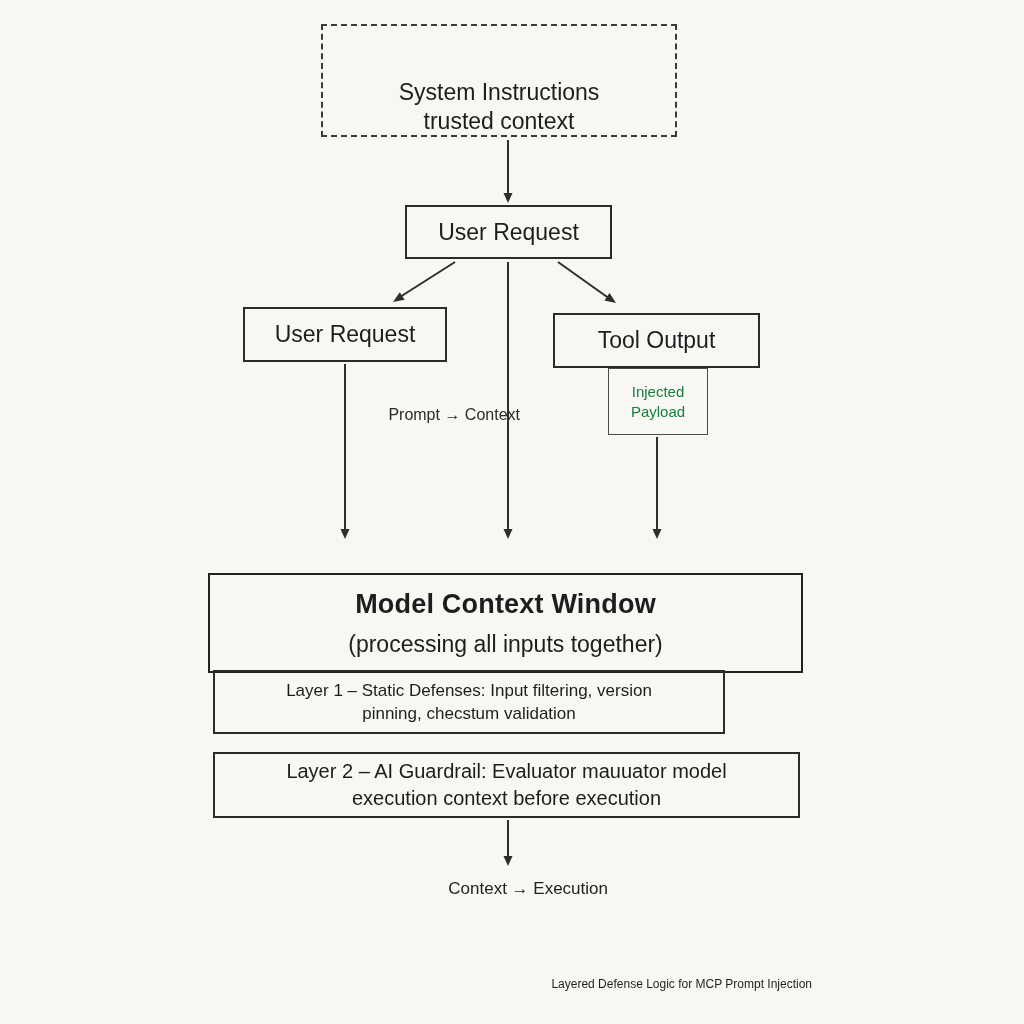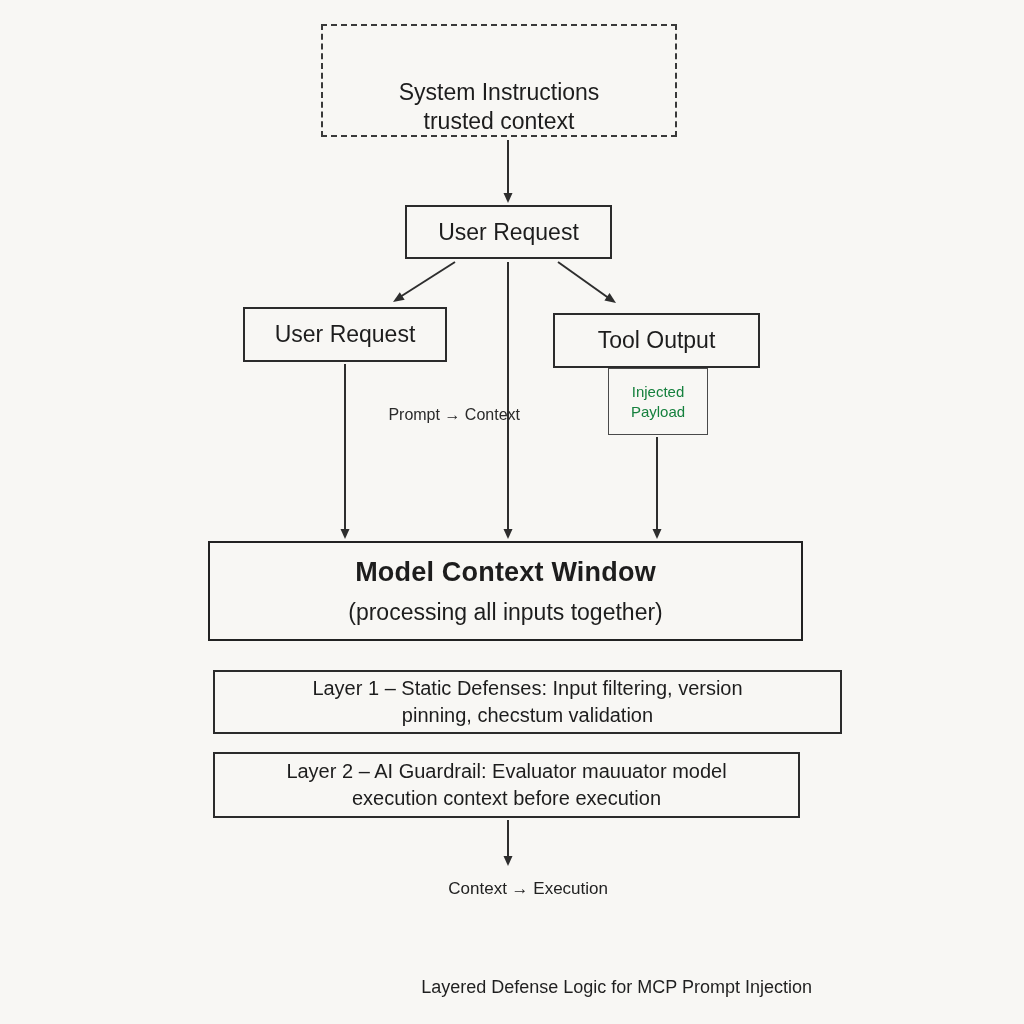--- a/index.html
+++ b/index.html
@@ -34,33 +34,33 @@
     justify-content: center;
     text-align: center;
   }
   .dashed { border-style: dashed; border-color: #3a3a3a; }
 
   #system-box { left: 321px; top: 24px; width: 356px; height: 113px; font-size: 23px; gap: 2px; justify-content: flex-end; }
   #user-request-top { left: 405px; top: 205px; width: 207px; height: 54px; font-size: 23px; }
   #user-request-left { left: 243px; top: 307px; width: 204px; height: 55px; font-size: 23px; }
   #tool-output { left: 553px; top: 313px; width: 207px; height: 55px; font-size: 23px; }
   #injected-payload { left: 608px; top: 368px; width: 100px; height: 67px; font-size: 15px; border-width: 1.5px; border-color: #4a4a4a; gap: 3px; color: #15803d; }
-  #mcw { left: 208px; top: 541px; width: 595px; height: 100px; border-width: 2.5px; border-color: #222; gap: 11px; }
+  #mcw { left: 208px; top: 573px; width: 595px; height: 100px; border-width: 2.5px; border-color: #222; gap: 11px; }
   #mcw .mcw-title { font-size: 27px; font-weight: bold; letter-spacing: 0.2px; }
   #mcw .mcw-subtitle { font-size: 23px; }
-  #layer1 { left: 213px; top: 670px; width: 629px; height: 64px; font-size: 20px; gap: 2px; line-height: 1.25; }
+  #layer1 { left: 213px; top: 670px; width: 512px; height: 64px; font-size: 17px; gap: 2px; line-height: 1.25; }
   #layer2 { left: 213px; top: 752px; width: 587px; height: 66px; font-size: 20px; gap: 2px; line-height: 1.25; }
 
   .floating {
     position: absolute;
     text-align: right;
   }
   #prompt-context { left: 330px; top: 406px; width: 190px; font-size: 16px; color: #2a2a2a; }
   #context-execution { left: 408px; top: 879px; width: 200px; font-size: 17px; color: #222; }
-  #caption { left: 212px; top: 977px; width: 600px; font-size: 18px; color: #1f1f1f; }
+  #caption { left: 212px; top: 977px; width: 600px; font-size: 12px; color: #1f1f1f; }
 </style>
 </head>
 <body>
 
 <div class="stage">
 
   <svg class="connectors" width="1024" height="1024" viewBox="0 0 1024 1024" aria-hidden="true">
     <g stroke="#2e2e2e" stroke-width="2" fill="#2e2e2e">
 
       <line x1="508" y1="140" x2="508" y2="194"></line>

